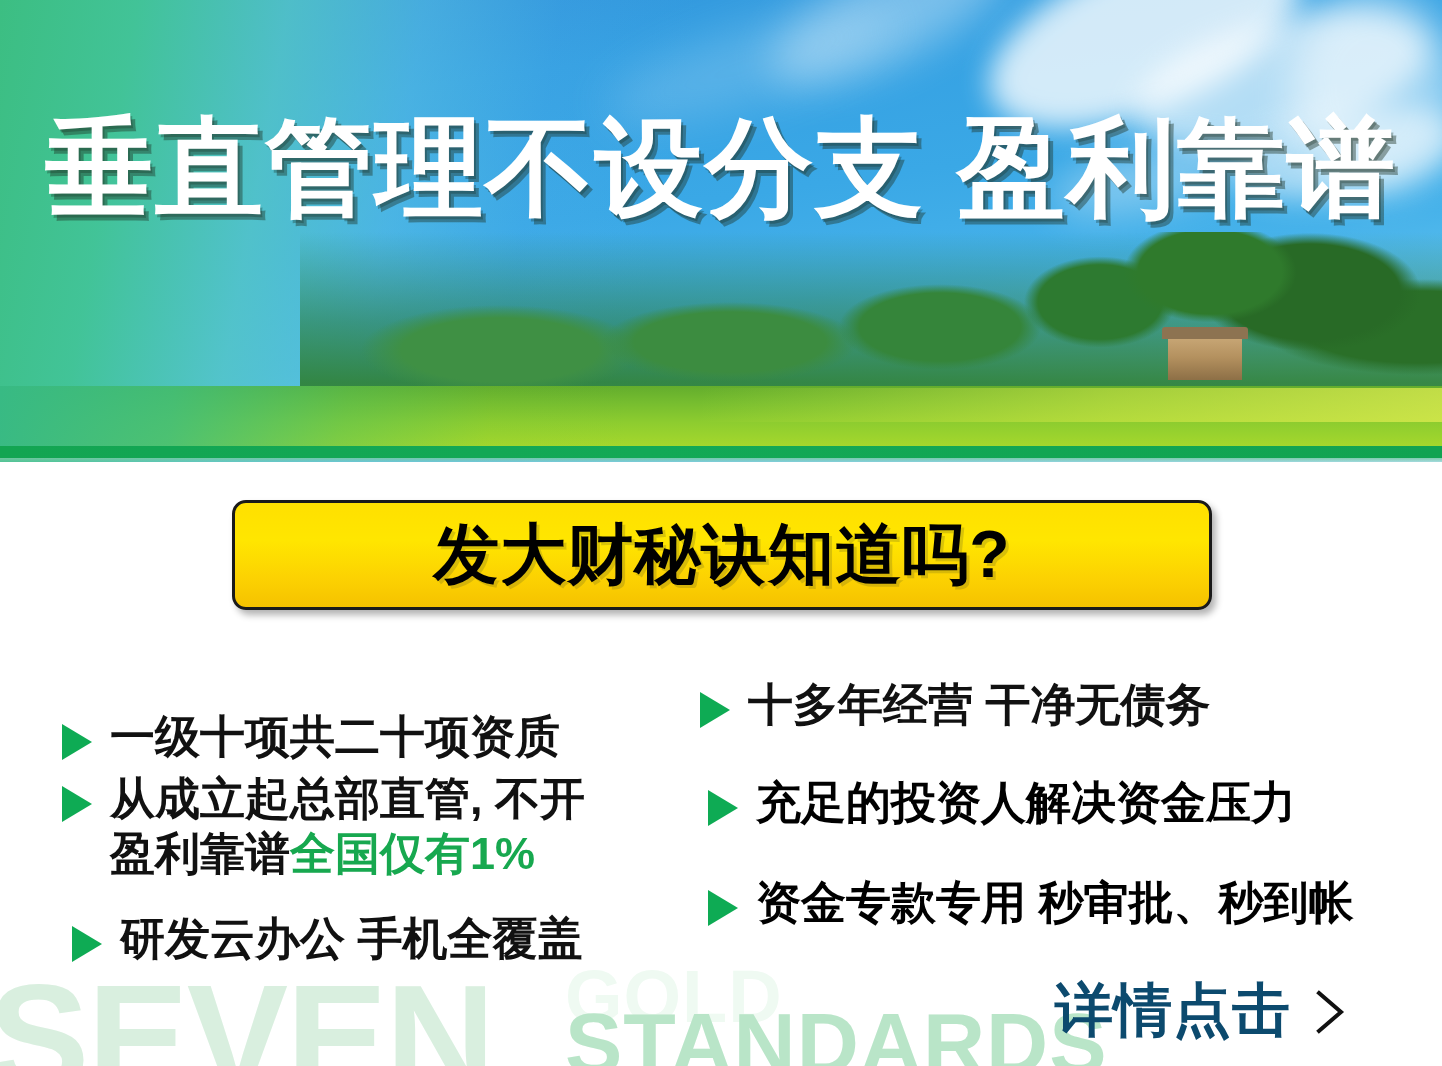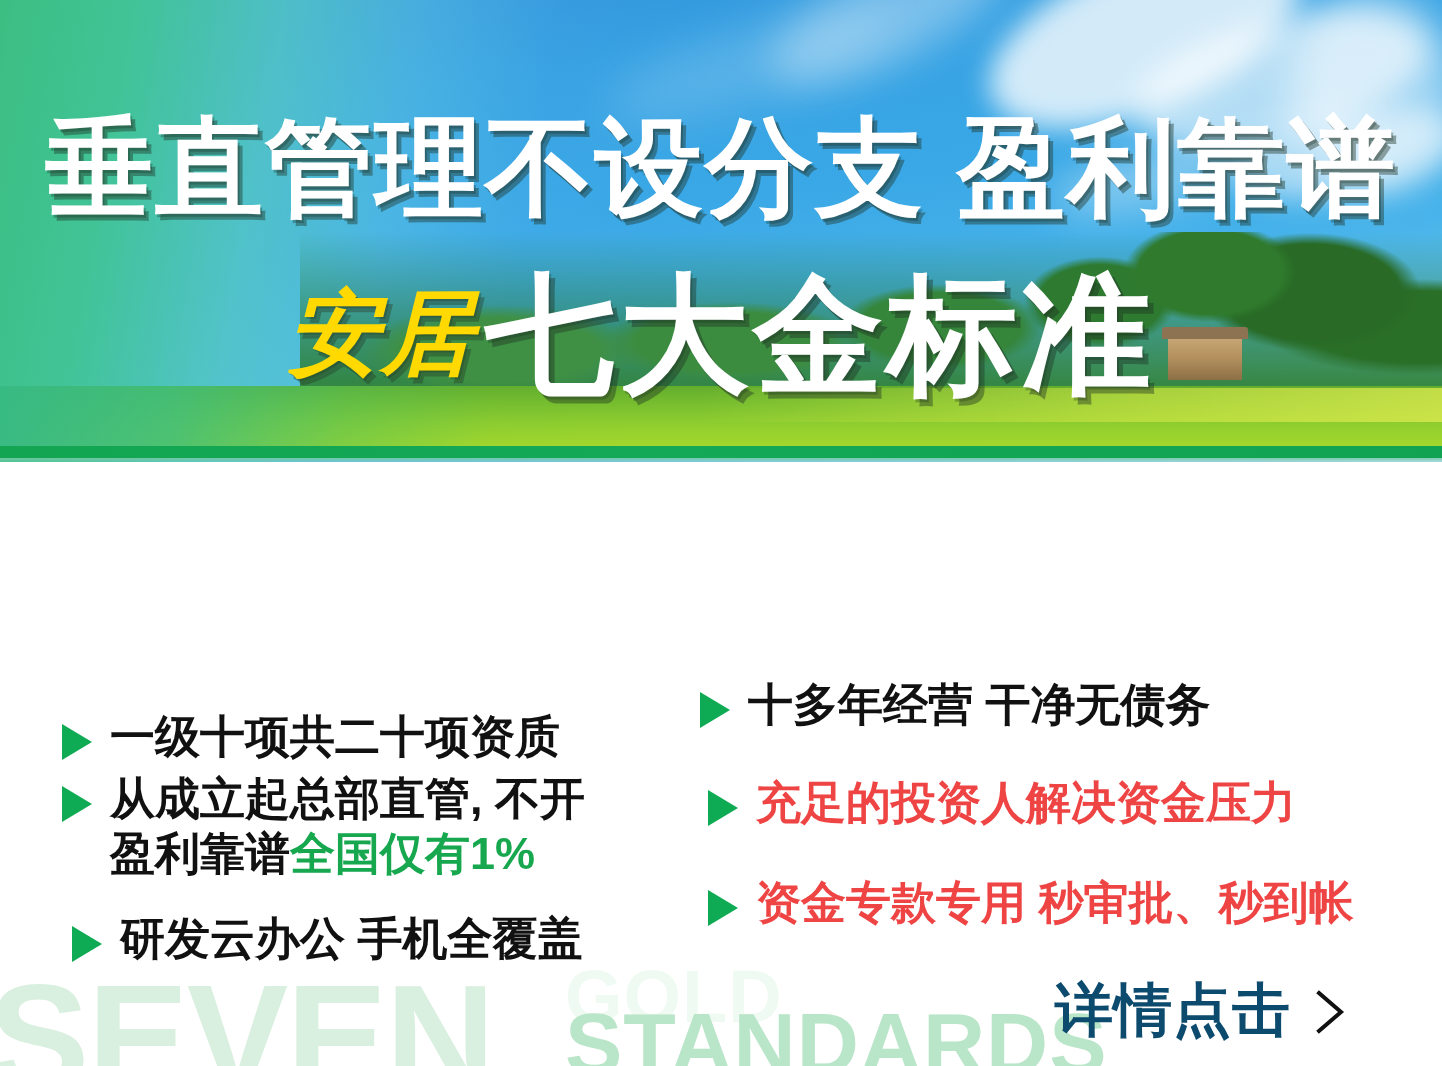--- a/index.html
+++ b/index.html
@@ -209,21 +209,21 @@
     border-top:18px solid transparent;
     border-bottom:18px solid transparent;
     margin-top:14px;
     margin-right:18px;
   }
   .feat-text {
     font-size:45px; font-weight:bold; color:#111111;
     line-height:1.22; letter-spacing:0px;
     white-space:nowrap;
   }
-  .feat-text.green { color:#ef4444; }
+  .feat-text.green { color:#000000; }
   .feat-text .hl { color:#17a84f; }
   .feat-text .l2 { display:block; }
 
   .fl1 { position:absolute; left:0;  top:18px;margin-top:32px; }
   .fl2 { position:absolute; left:0;  top:112px; }
   .fl3 { position:absolute; left:10px; top:252px; }
 
   .fr1 { position:absolute; left:0; top:18px; }
   .fr2 { position:absolute; left:8px; top:116px; }
   .fr3 { position:absolute; left:8px; top:216px; }
@@ -261,30 +261,29 @@
 
     <div class="treeline"></div>
     <div class="house"></div>
     <div class="grass"></div>
     <div class="grass-sheen"></div>
     <div class="green-band"></div>
     <div class="green-band-soft"></div>
 
     <div class="hero-line1">垂直管理不设分支 盈利靠谱</div>
 
-    <div class="hero-line2">
-      <span class="anju">安居</span>
-      <span class="sevenstd">七大金标准</span>
-    </div>
   </div>
 
   <div class="wm wm-seven">SEVEN</div>
   <div class="wm wm-gold">GOLD</div>
   <div class="wm wm-standards">STANDARDS</div>
 
+  <div class="yellow-box">
+    <span class="yellow-box-text">发大财秘诀知道吗?</span>
+  </div>
 
   <div class="features">
 
     <div class="col col-left">
 
       <div class="feat fl1">
         <span class="tri"></span>
         <span class="feat-text">一级十项共二十项资质</span>
       </div>
 

